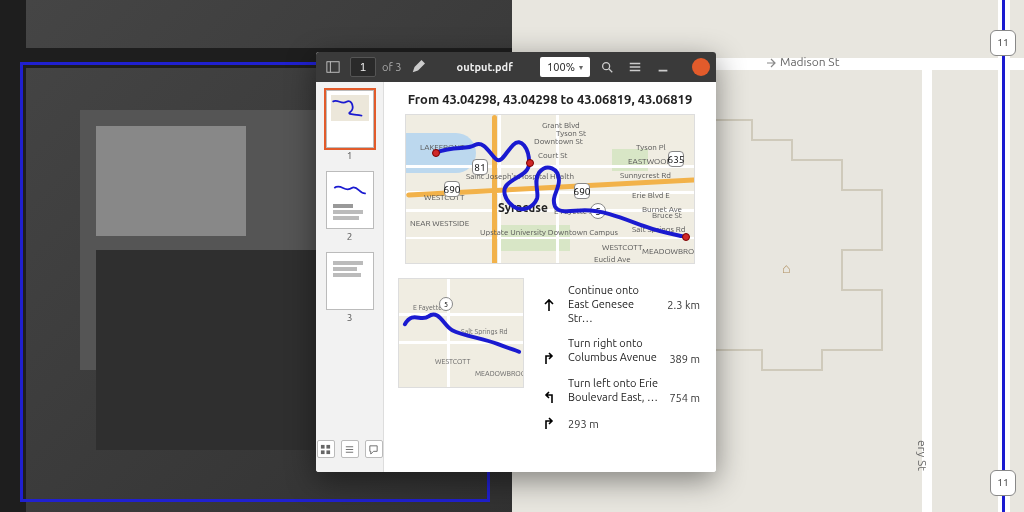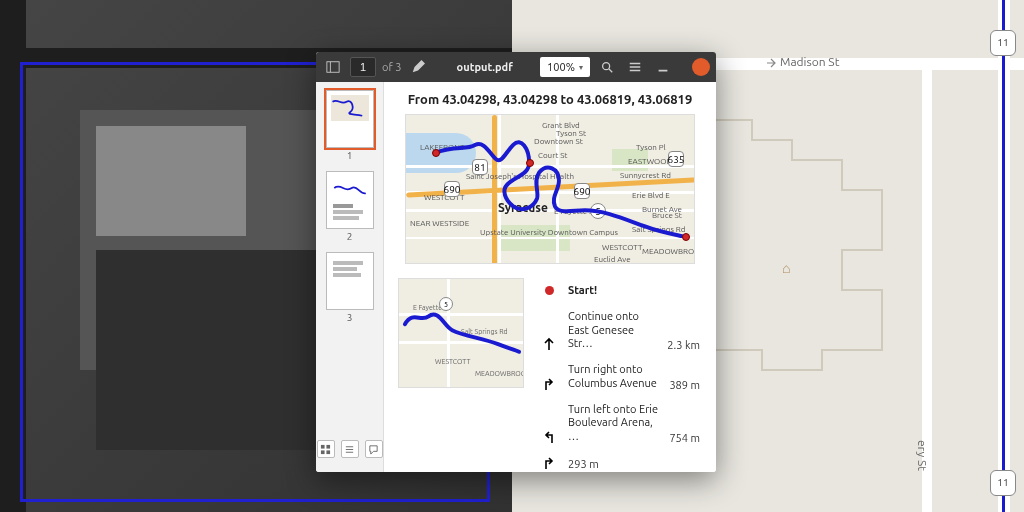--- a/index.html
+++ b/index.html
@@ -298,27 +298,20 @@
               <span class="label" style="left:62px; top:48px;">Salt Springs Rd</span>
               <span class="label" style="left:36px; top:78px;">WESTCOTT</span>
               <span class="label" style="left:76px; top:90px;">MEADOWBROOK</span>
               <div class="shield" style="left:40px; top:18px;">5</div>
               <svg class="route-svg" viewBox="0 0 126 110">
                 <path d="M6 46 C14 32,22 44,30 38 C40 30,46 48,54 52 C66 58,84 60,100 66 C110 70,118 72,122 74" fill="none" stroke="#1a1ad0" stroke-width="4" stroke-linecap="round"></path>
               </svg>
             </div>
 
             <div class="directions">
-              <div class="dir-row">
-                <span class="dir-icon">
-                    <span class="dot"></span>
-                  </span>
-                <span class="dir-text start-label">Start!</span>
-                <span class="dir-dist"></span>
-              </div>
               <div class="dir-row">
                 <span class="dir-icon">
                     <svg viewBox="0 0 14 14">
                       <path d="M7 13 V2 M3 6 L7 2 L11 6" stroke="#000" stroke-width="1.6" fill="none"></path>
                     </svg>
                   </span>
                 <span class="dir-text">Continue onto East Genesee Str…</span>
                 <span class="dir-dist">2.3 km</span>
               </div>
               <div class="dir-row">
@@ -329,21 +322,21 @@
                   </span>
                 <span class="dir-text">Turn right onto Columbus Avenue</span>
                 <span class="dir-dist">389 m</span>
               </div>
               <div class="dir-row">
                 <span class="dir-icon">
                     <svg viewBox="0 0 14 14">
                       <path d="M10 13 V5 H4 M7 2 L4 5 L7 8" stroke="#000" stroke-width="1.6" fill="none"></path>
                     </svg>
                   </span>
-                <span class="dir-text">Turn left onto Erie Boulevard Arena, …</span>
+                <span class="dir-text">Turn left onto Erie Boulevard East, …</span>
                 <span class="dir-dist">754 m</span>
               </div>
               <div class="dir-row">
                 <span class="dir-icon">
                     <svg viewBox="0 0 14 14">
                       <path d="M4 13 V5 H10 M7 2 L10 5 L7 8" stroke="#000" stroke-width="1.6" fill="none"></path>
                     </svg>
                   </span>
                 <span class="dir-dist">293 m</span>
               </div>

